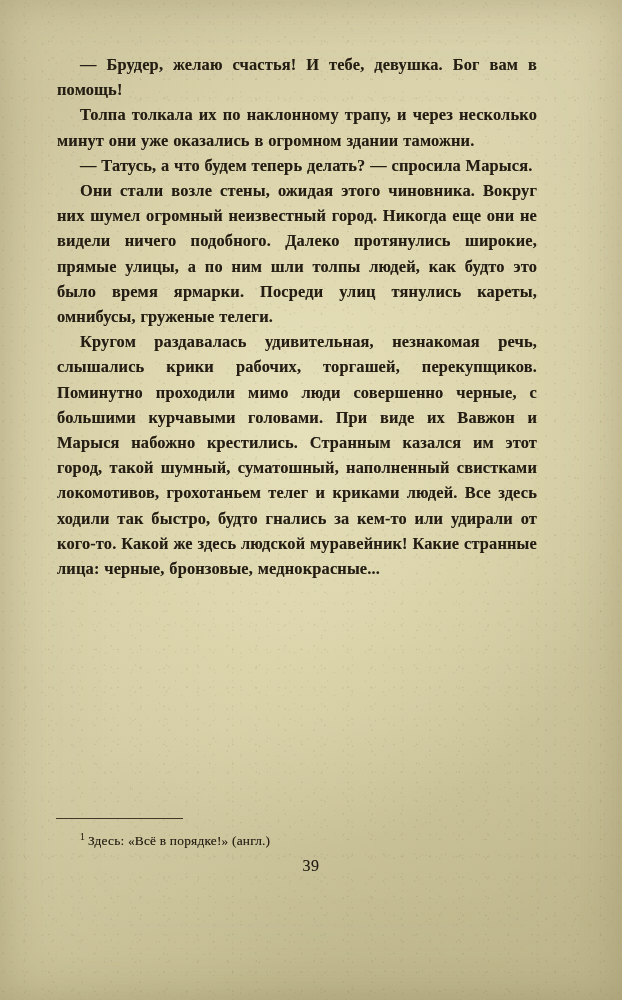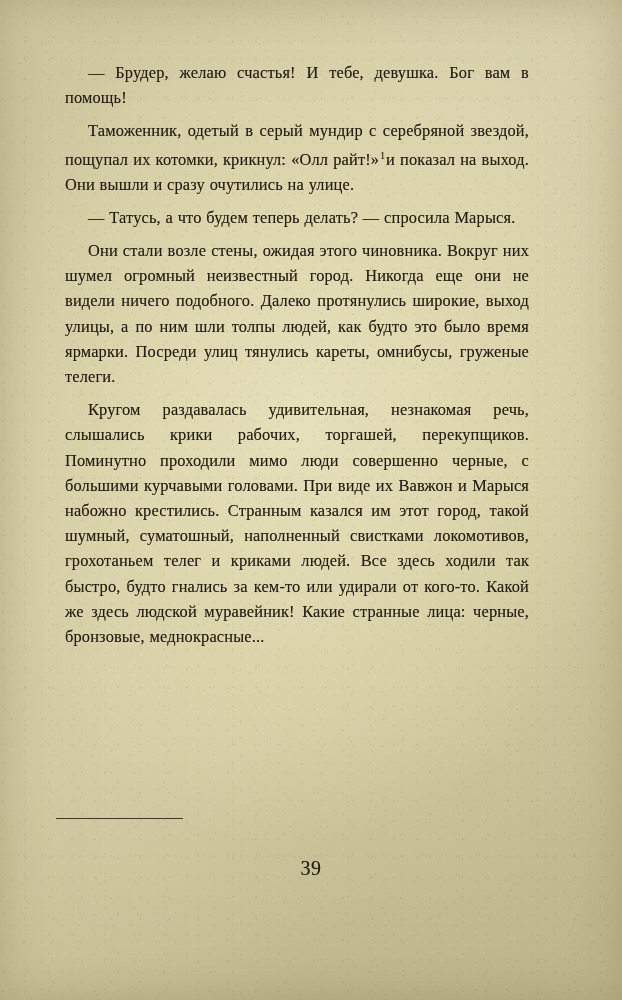--- a/index.html
+++ b/index.html
@@ -51,28 +51,29 @@
   }
 
   .textblock {
     position: absolute;
     left: 57px;
     top: 52px;
     width: 480px;
   }
 
   p.para {
-    margin: 8px;
+    margin: 0;
     text-align: justify;
     text-align-last: left;
     text-indent: 23px;
     font-size: 16.4px;
     line-height: 25.2px;
     letter-spacing: 0.15px;
     word-spacing: 0.5px;
+    font-weight: bold;
   }
   
   p.para.runon { text-align-last: justify; }
 
   .footnote-rule {
     position: absolute;
     left: 56px;
     top: 818px;
     width: 127px;
     height: 1px;
@@ -92,21 +93,21 @@
     font-size: 9.5px;
     vertical-align: 0.55em;
     margin-right: 3px;
   }
   .pagenum {
     position: absolute;
     left: 0;
     top: 857px;
     width: 622px;
     text-align: center;
-    font-size: 20px;
+    font-size: 16px;
     letter-spacing: 0.4px;
   }
   sup.fnref {
     font-size: 9.5px;
     vertical-align: 0.6em;
     margin-left: 1px;
     margin-right: 1px;
   }
   
   .textblock, .footnote, .pagenum {
@@ -116,34 +117,35 @@
 </head>
 <body>
 
 <div class="page">
 
   <div class="textblock">
 
     <p class="para">— Брудер, желаю счастья! И тебе, девушка. Бог вам в помощь!</p>
 
 
+    <p class="para">Толпа толкала их по наклонному трапу, и через несколько минут они уже оказались в огромном здании таможни.</p>
 
-    <p class="para"><span>Таможенник, одетый в серый мундир с серебряной звездой, пощупал их котомки, крикнул: «Олл райт!»</span><sup class="fnref">1</sup><span>и показал на выход. Они вышли и сразу очутились на улице.</span></p>
 
     <p class="para">— Татусь, а что будем теперь делать? — спросила Марыся.</p>
 
 
-    <p class="para">Они стали возле стены, ожидая этого чиновника. Вокруг них шумел огромный неизвестный город. Никогда еще они не видели ничего подобного. Далеко протянулись широкие, выход улицы, а по ним шли толпы людей, как будто это было время ярмарки. Посреди улиц тянулись кареты, омнибусы, груженые телеги.</p>
+    <p class="para">Они стали возле стены, ожидая этого чиновника. Вокруг них шумел огромный неизвестный город. Никогда еще они не видели ничего подобного. Далеко протянулись широкие, прямые улицы, а по ним шли толпы людей, как будто это было время ярмарки. Посреди улиц тянулись кареты, омнибусы, груженые телеги.</p>
 
     <p class="para">Кругом раздавалась удивительная, незнакомая речь, слышались крики рабочих, торгашей, перекупщиков. Поминутно проходили мимо люди совершенно черные, с большими курчавыми головами. При виде их Вавжон и Марыся набожно крестились. Странным казался им этот город, такой шумный, суматошный, наполненный свистками локомотивов, грохотаньем телег и криками людей. Все здесь ходили так быстро, будто гнались за кем-то или удирали от кого-то. Какой же здесь людской муравейник! Какие странные лица: черные, бронзовые, меднокрасные...</p>
 
 
   </div>
 
   <div class="footnote-rule"></div>
 
+  <div class="footnote"><span class="fn-marker">1</span><span>Здесь: «Всё в порядке!» (англ.)</span></div>
 
   <div class="pagenum">39</div>
 
   <div class="grain"></div>
   <div class="vignette"></div>
 
 </div>
 
 </body></html>

